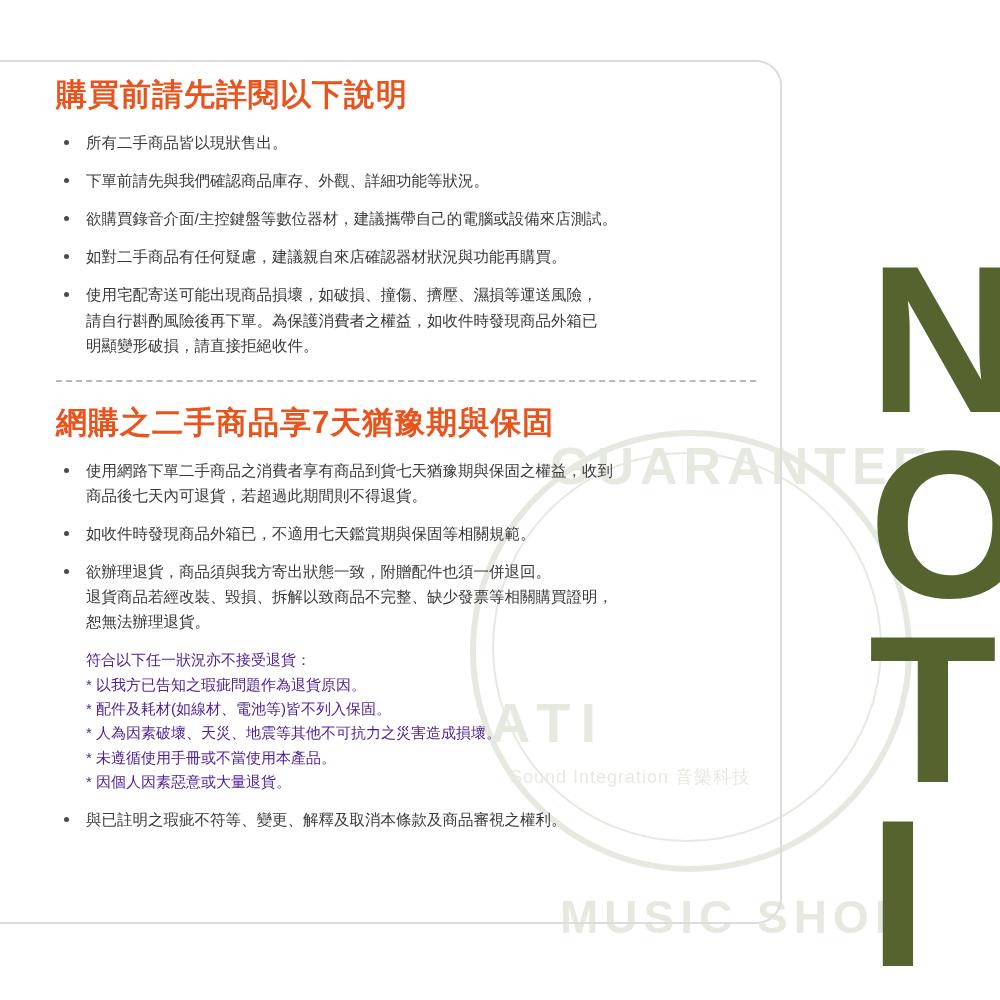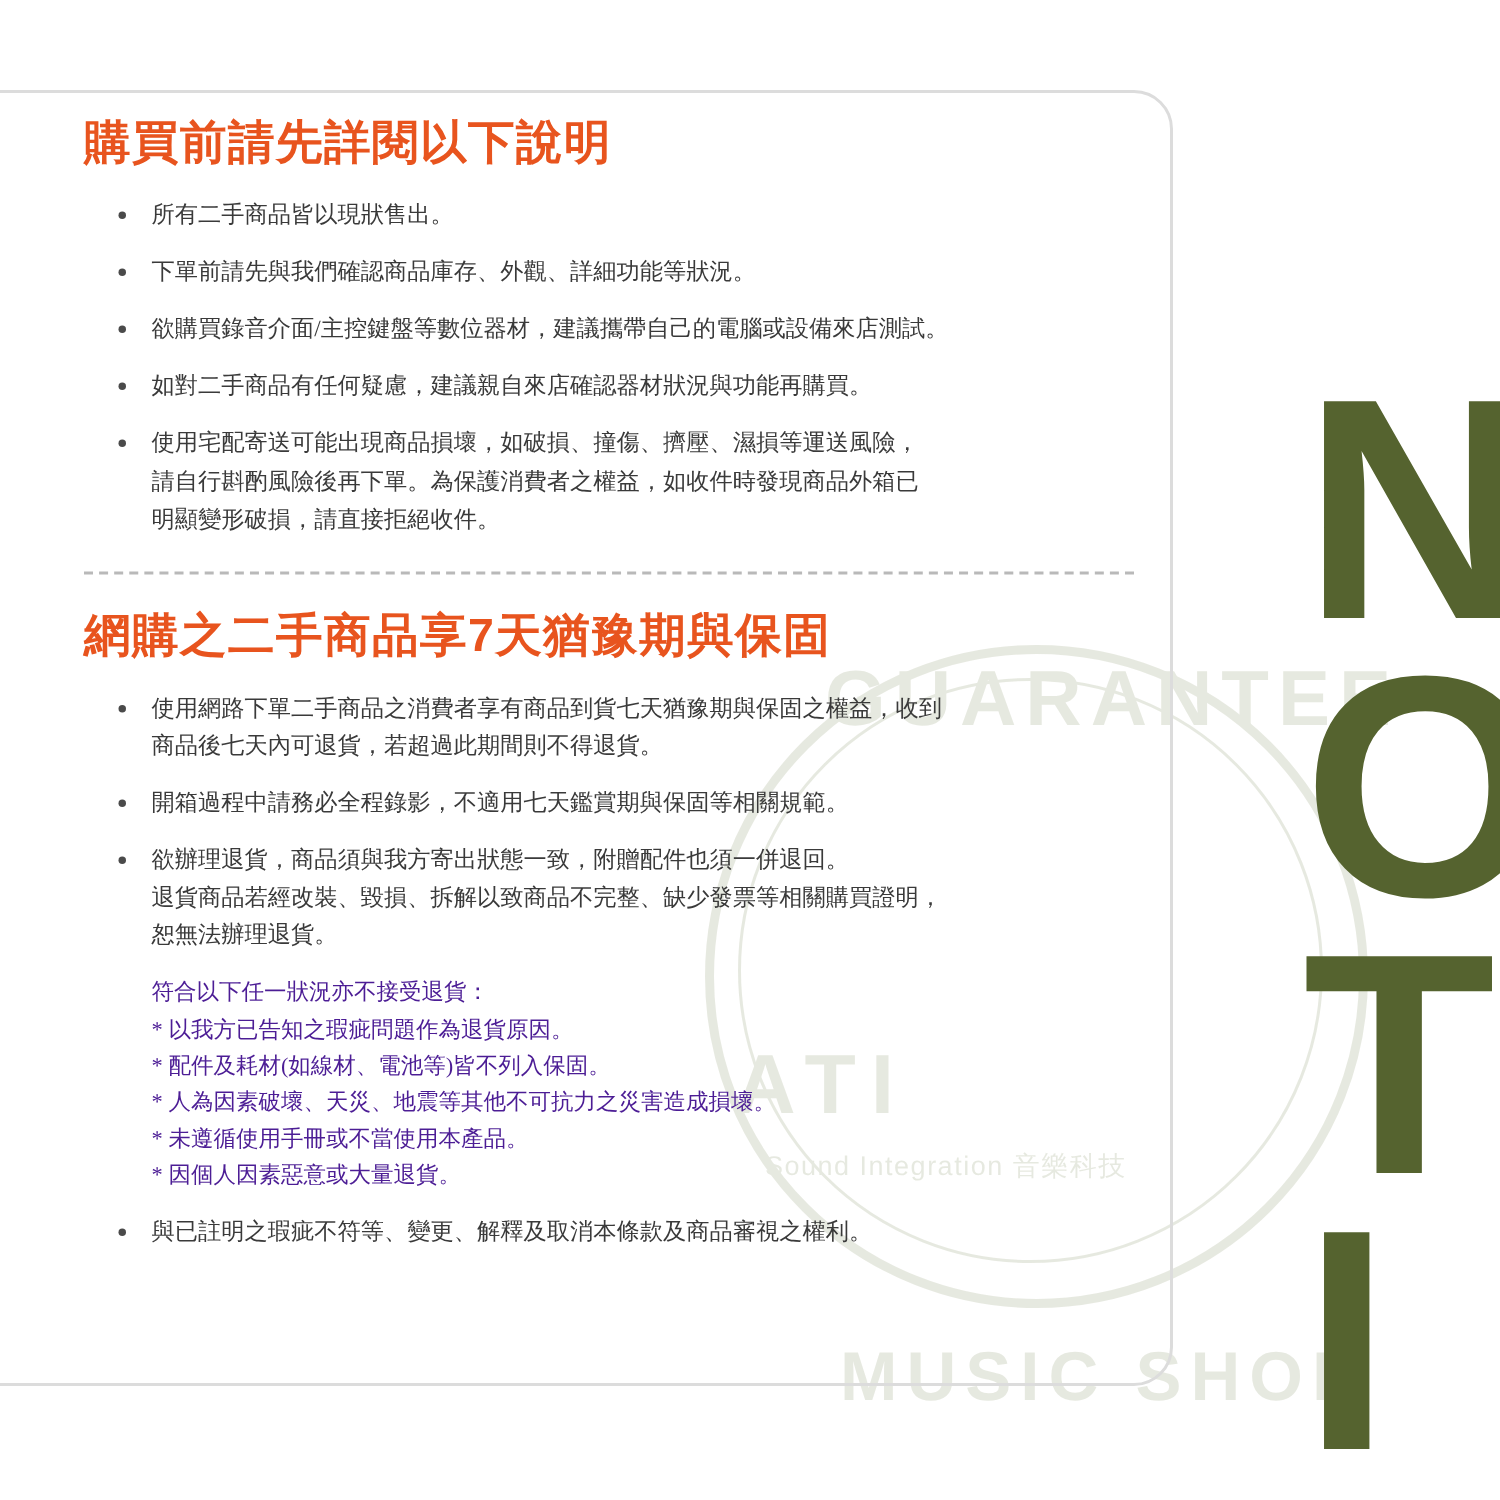--- a/index.html
+++ b/index.html
@@ -97,23 +97,22 @@
     margin: 0 0 14px 0;
     font-weight: bold;
     letter-spacing: 1px;
   }
   h1.section-title.second {
     margin-top: 0;
   }
 
   ul.bullets {
     list-style: none;
-    margin: 15px;
+    margin: 0;
     padding: 0;
-    font-family: Liberation Serif, serif;
   }
   ul.bullets > li {
     position: relative;
     padding-left: 30px;
     margin-bottom: 13px;
     font-size: 15.5px;
     line-height: 1.62;
     color: #3a3a3a;
     white-space: pre-line;
   }
@@ -178,21 +177,21 @@
 請自行斟酌風險後再下單。為保護消費者之權益，如收件時發現商品外箱已
 明顯變形破損，請直接拒絕收件。</li>
   </ul>
 
   <hr class="divider">
 
   <h1 class="section-title second">網購之二手商品享7天猶豫期與保固</h1>
   <ul class="bullets">
     <li>使用網路下單二手商品之消費者享有商品到貨七天猶豫期與保固之權益，收到
 商品後七天內可退貨，若超過此期間則不得退貨。</li>
-    <li>開箱過程中請務必全程錄影，不適用七天鑑賞期與保固等相關規範。</li>
+    <li>如收件時發現商品外箱已，不適用七天鑑賞期與保固等相關規範。</li>
     <li><span>欲辦理退貨，商品須與我方寄出狀態一致，附贈配件也須一併退回。
 退貨商品若經改裝、毀損、拆解以致商品不完整、缺少發票等相關購買證明，
 恕無法辦理退貨。</span><div class="sub-block">符合以下任一狀況亦不接受退貨：
 * 以我方已告知之瑕疵問題作為退貨原因。
 * 配件及耗材(如線材、電池等)皆不列入保固。
 * 人為因素破壞、天災、地震等其他不可抗力之災害造成損壞。
 * 未遵循使用手冊或不當使用本產品。
 * 因個人因素惡意或大量退貨。</div></li>
     <li>與已註明之瑕疵不符等、變更、解釋及取消本條款及商品審視之權利。</li>
   </ul>

